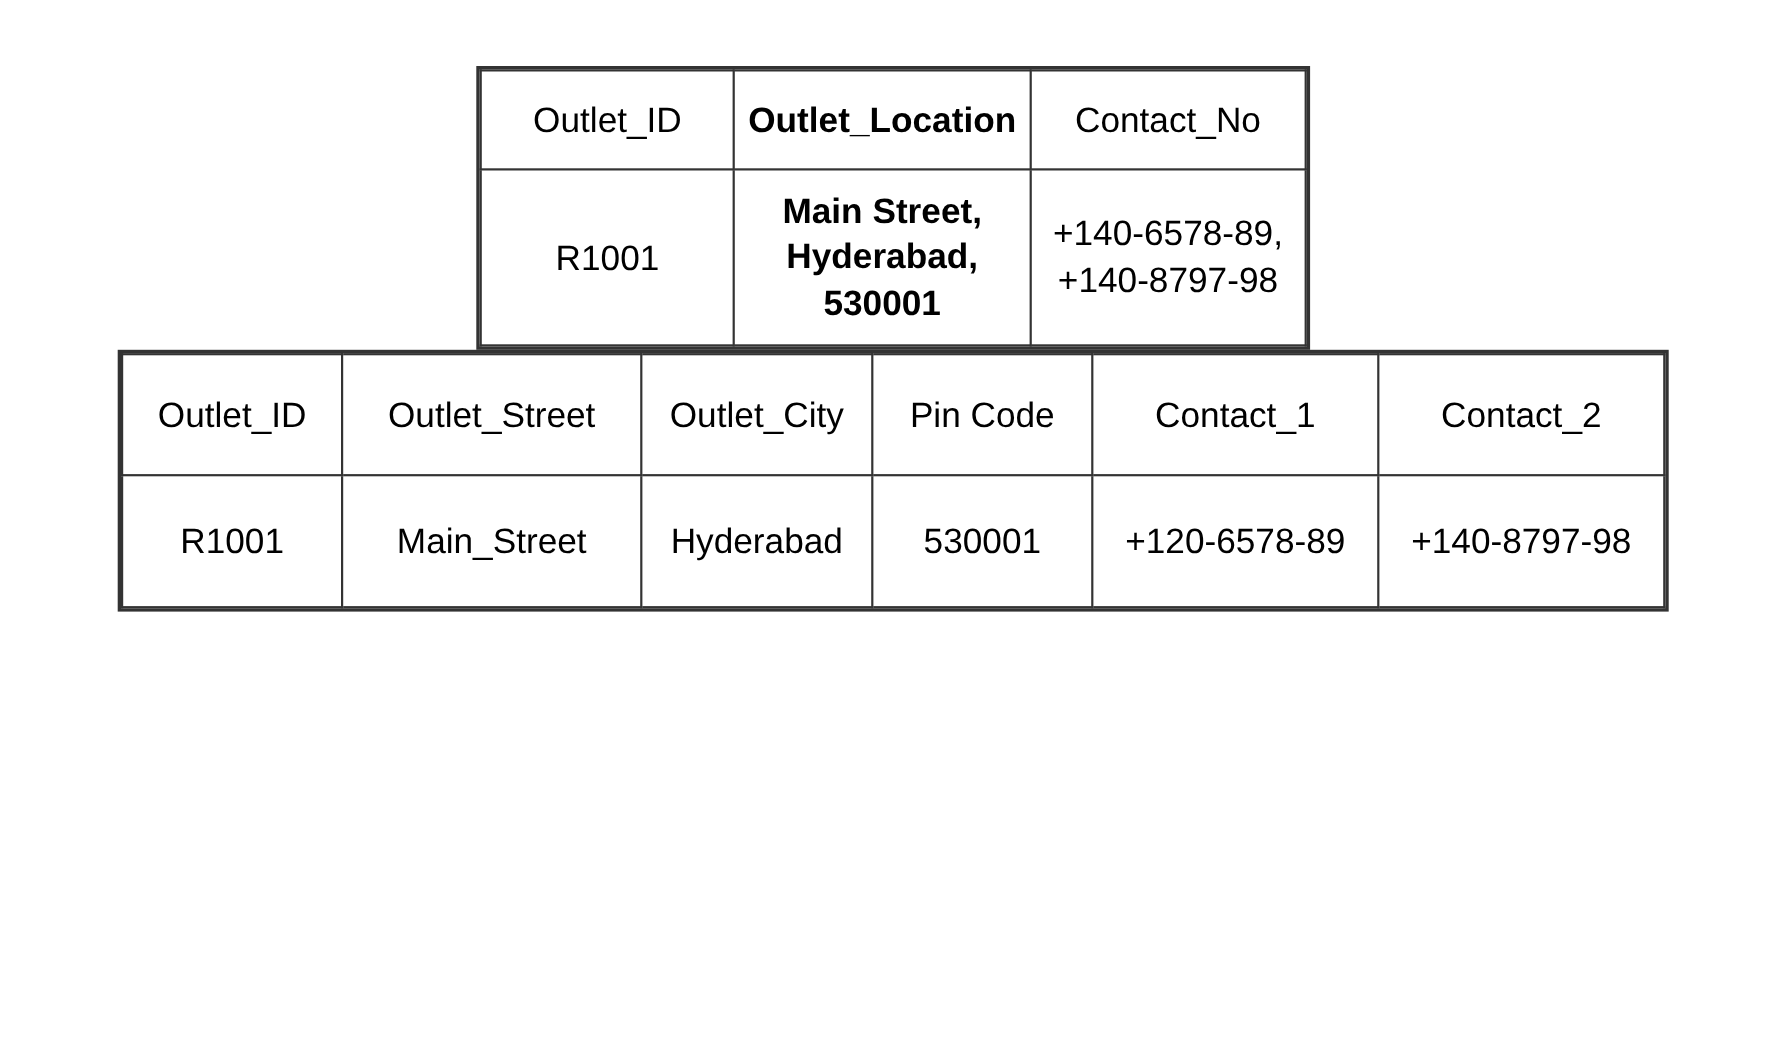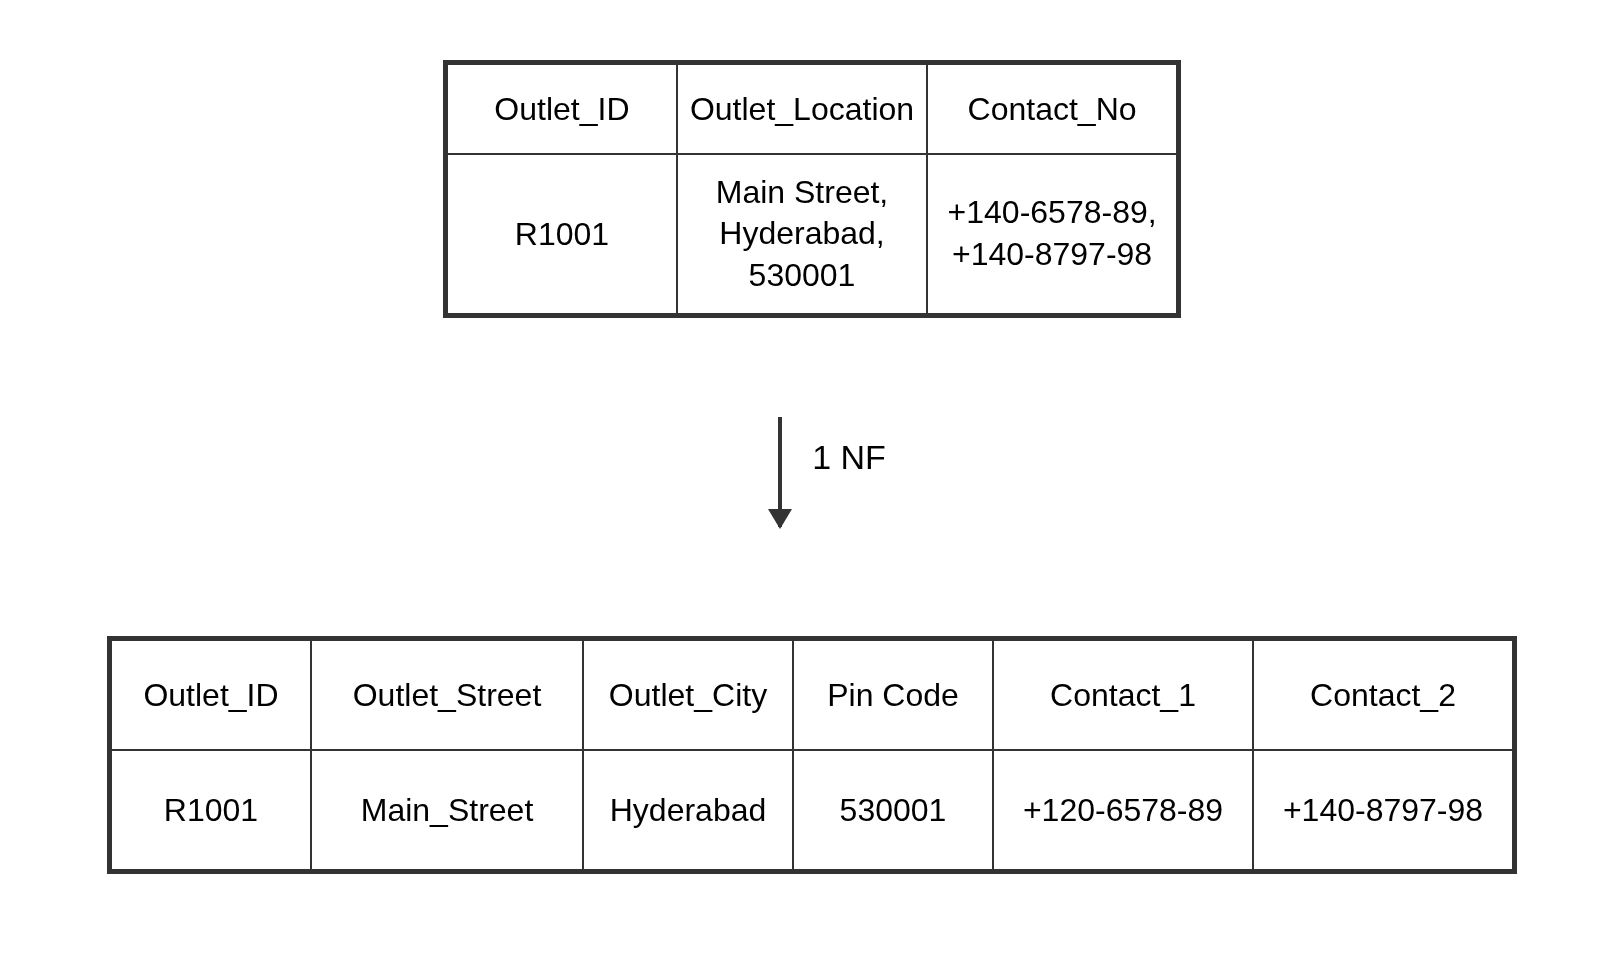--- a/index.html
+++ b/index.html
@@ -14,21 +14,20 @@
       height: 958px;
       position: relative;
     }
     .container {
       width: 100%;
       height: 100%;
       display: flex;
       flex-direction: column;
       align-items: center;
       padding-top: 60px;
-      gap: 44px;
     }
     .table-wrapper {
       border: 3px solid #333;
     }
     table {
       border-collapse: collapse;
     }
     td {
       border: 2px solid #333;
       text-align: center;
@@ -41,21 +40,21 @@
     .table1 td {
       height: 90px;
     }
     .table1 .header-row td {
       height: 90px;
     }
     .table1 .data-row td {
       height: 160px;
     }
     .table1 .col1 { width: 230px; }
-    .table1 .col2 { width: 240px; }
+    .table1 .col2 { width: 240px; font-weight: bold; }
     .table1 .col3 { width: 250px; }
 
     
     .table2 td {
       height: 110px;
     }
     .table2 .data-row td {
       height: 120px;
     }
     .table2 .col1 { width: 200px; }
@@ -117,24 +116,20 @@
       </tr>
       <tr class="data-row">
         <td class="col1">R1001</td>
         <td class="col2 multiline">Main Street,<br>Hyderabad,<br>530001</td>
         <td class="col3 multiline">+140-6578-89,<br>+140-8797-98</td>
       </tr>
     </tbody>
       </table>
   </div>
 
-  <div class="arrow-section">
-    <div class="arrow"></div>
-    <div class="arrow-label">1 NF</div>
-  </div>
 
   <div class="table-wrapper">
     <table class="table2">
       <tbody>
           <tr class="header-row">
         <td class="col1">Outlet_ID</td>
         <td class="col2">Outlet_Street</td>
         <td class="col3">Outlet_City</td>
         <td class="col4">Pin Code</td>
         <td class="col5">Contact_1</td>

